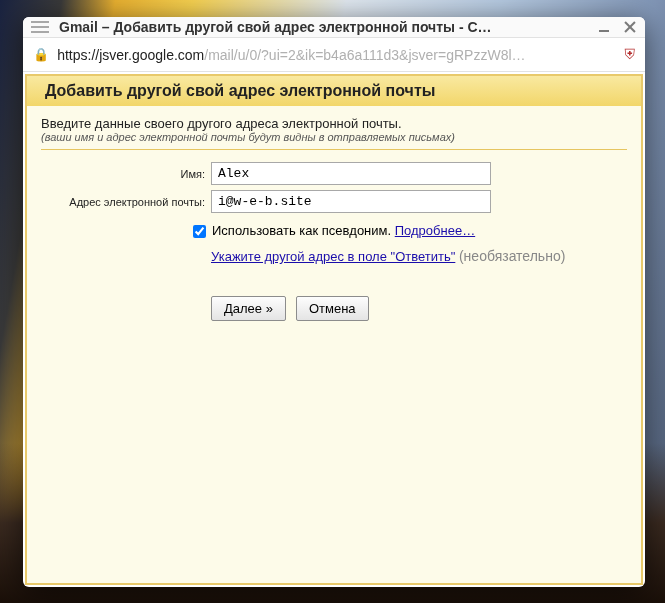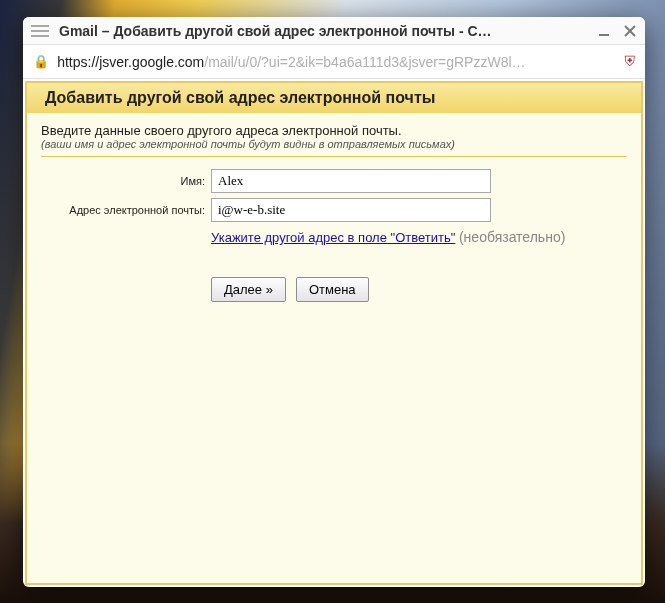--- a/index.html
+++ b/index.html
@@ -29,21 +29,21 @@
     height: 570px;
     background: #fff;
     border-radius: 6px;
     box-shadow: 0 6px 30px rgba(0,0,0,0.6);
     display: flex;
     flex-direction: column;
     z-index:1;
   }
 
   .titlebar {
-    height: 28px;
+    height: 21px;
     display: flex;
     align-items: center;
     padding: 0 8px;
     border-bottom: 1px solid #e2e2e2;
     border-radius: 6px 6px 0 0;
     background: #fafafa;
   }
   .menu-icon {
     width: 18px; height: 18px;
     display: flex; flex-direction: column; justify-content: center; gap: 3px;
@@ -109,21 +109,21 @@
   .hr{height:1px;background:#e6c560;margin:6px 0 12px;}
 
   .form-row{display:flex;align-items:center;margin-bottom:5px;}
   .form-label{width:170px;text-align:right;padding-right:6px;color:#222;font-size:11px;}
   .form-input{
     width:280px;
     border:1px solid #a8a8a8;
     padding:3px 6px;
     font-size:13px;
     background:#fff;
-    font-family:Liberation Serif, serif;
+    font-family:Liberation Mono, monospace;
   }
   .cb-row{display:flex;align-items:flex-start;margin-left:170px;padding:5px 0;font-size:13px;}
   .cb-row input{margin-right:6px;margin-left:-18px;margin-top:2px;}
   .link{color:#1a0dab;text-decoration:underline;cursor:pointer;}
   .reply-row{margin-left:170px;font-size:13px;padding-top:2px;}
   .optional{color:#888;font-size:14px;}
 
   .btn-row{margin-left:170px;margin-top:32px;display:flex;gap:10px;}
   .btn{
     border:1px solid #8c8c8c;
@@ -172,20 +172,27 @@
       <div class="form-row">
         <div class="form-label">Имя:</div>
         <input class="form-input" type="text" value="Alex" style="">
       </div>
 
       <div class="form-row">
         <div class="form-label">Адрес электронной почты:</div>
         <input class="form-input" type="text" value="i@w-e-b.site" style="">
       </div>
 
+      <div class="cb-row">
+        <input type="checkbox" checked="" style="">
+        <span>
+          <span>Использовать как псевдоним.</span>
+          <span class="link">Подробнее…</span>
+        </span>
+      </div>
 
       <div class="reply-row">
         <span class="link">Укажите другой адрес в поле "Ответить"</span>
         <span class="optional">(необязательно)</span>
       </div>
 
       <div class="btn-row">
         <button class="btn">Далее »</button>
         <button class="btn">Отмена</button>
       </div>

